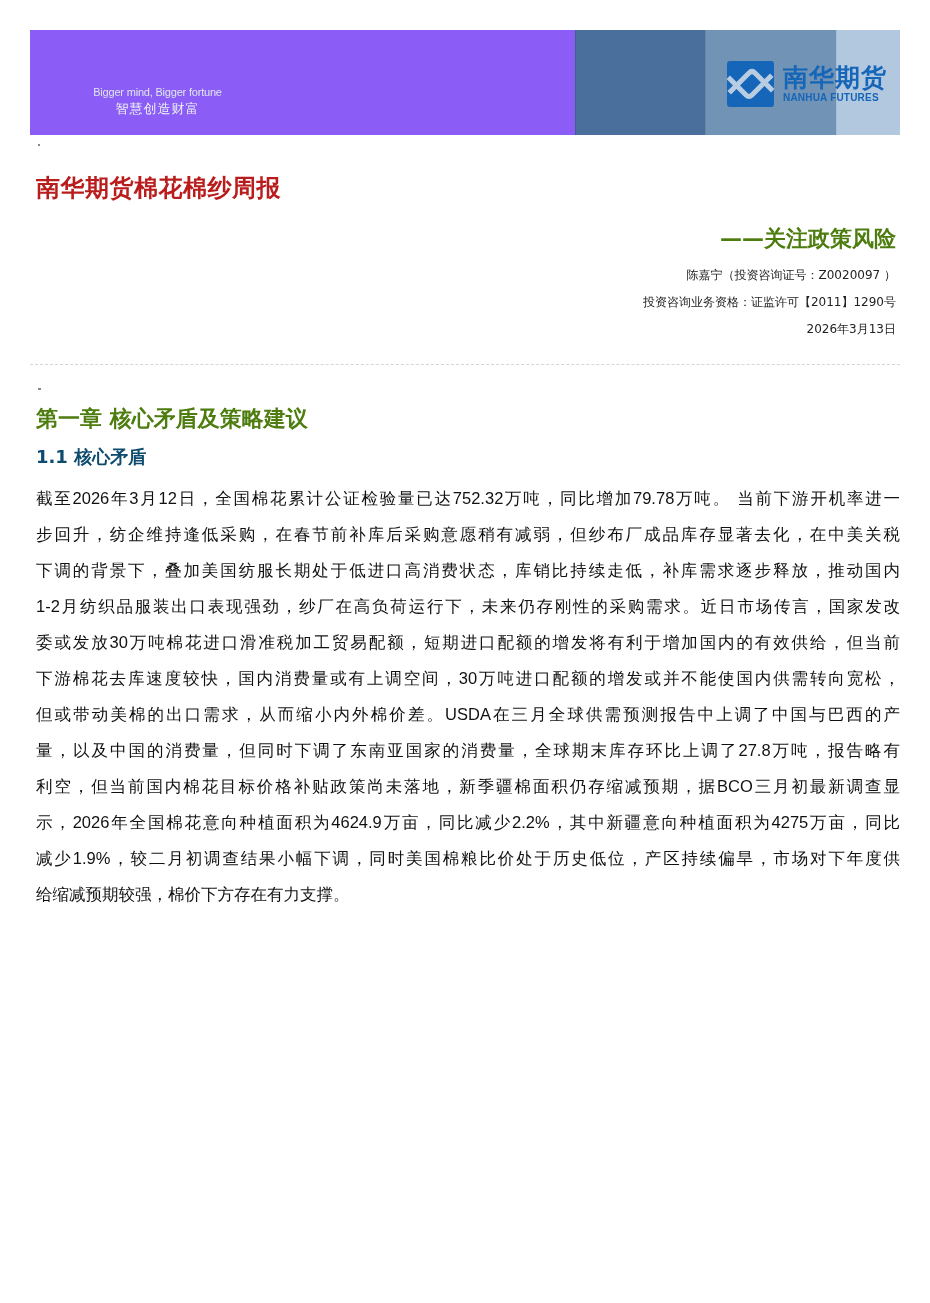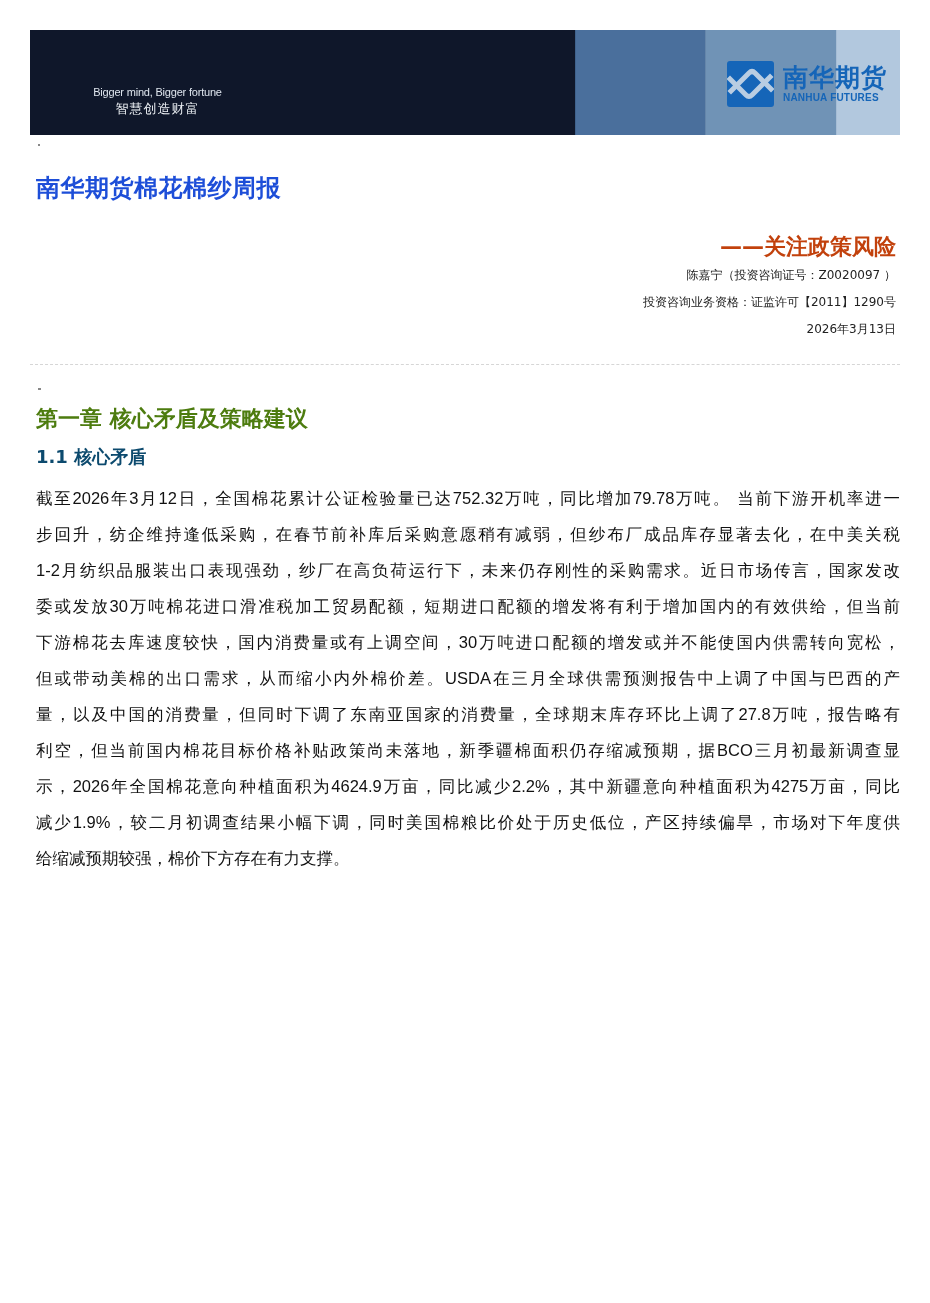--- a/index.html
+++ b/index.html
@@ -1,39 +1,39 @@
 <!DOCTYPE html>
 <html><head>
   <meta charset="utf-8">
   <style>
     * { margin: 0; padding: 0; box-sizing: border-box; }
     html, body { width: 930px; height: 1303px; background: #ffffff; overflow: hidden; }
     body { position: relative; font-family: "DejaVu Sans", "Liberation Sans", sans-serif; color: #111; }
 
     .banner { position: absolute; left: 30px; top: 30px; width: 870px; height: 105px; display: flex; }
-    .seg-dark { width: 545px; height: 100%; background: #0f172a; position: relative; }
+    .seg-dark { width: 545px; height: 100%; background: #8b5cf6; position: relative; }
     .seg-mid { width: 130px; height: 100%; background: #4a6f9c; border-left: 1px solid #3f628c; }
     .seg-light { width: 131px; height: 100%; background: #7093b6; border-left: 1px solid #6586aa; }
     .seg-pale { width: 64px; height: 100%; background: #b2c8de; border-left: 1px solid #a6bdd5; }
 
     .slogan { position: absolute; left: 0; top: 56px; width: 255px; text-align: center; color: #dfe6ee; }
     .slogan-en { font-family: "Liberation Sans", sans-serif; font-size: 11px; letter-spacing: -0.2px; display: block; }
     .slogan-cn { font-size: 13px; display: block; margin-top: 2px; letter-spacing: 1px; color: #eef2f6; }
 
     .logo { position: absolute; left: 697px; top: 31px; height: 46px; display: flex; align-items: center; }
     .logo-mark { width: 47px; height: 46px; background: #1565b8; border-radius: 3px; position: relative; overflow: hidden; }
     .logo-mark svg { position: absolute; left: 0; top: 0; }
     .logo-text { margin-left: 9px; display: flex; flex-direction: column; justify-content: center; }
     .logo-cn { font-size: 25px; font-weight: bold; color: #1565b8; letter-spacing: 1px; line-height: 28px; }
     .logo-en { font-family: "Liberation Sans", sans-serif; font-size: 10px; font-weight: bold; color: #1565b8; letter-spacing: 0.2px; line-height: 12px; }
 
     .dot-mark { position: absolute; width: 2px; height: 2px; background: #888; }
 
-    .report-title { position: absolute; left: 36px; top: 172px; font-size: 24px; font-weight: bold; color: #1d4ed8; letter-spacing: 0.5px; }
-    .report-subtitle { position: absolute; right: 34px; top: 232px; font-size: 22px; font-weight: bold; color: #c2410c; }
+    .report-title { position: absolute; left: 36px; top: 172px; font-size: 24px; font-weight: bold; color: #b91c1c; letter-spacing: 0.5px; }
+    .report-subtitle { position: absolute; right: 34px; top: 224px; font-size: 22px; font-weight: bold; color: #4d7c0f; }
     .meta { position: absolute; right: 34px; font-size: 12px; color: #222; text-align: right; }
     .meta-author { top: 267px; }
     .meta-license { top: 294px; }
     .meta-date { top: 321px; margin-left: 48px; }
 
     .sep-line { position: absolute; left: 30px; top: 364px; width: 870px; border-top: 1px dashed #d6d6d6; }
 
     .chapter-title { position: absolute; left: 36px; top: 404px; font-size: 22px; font-weight: bold; color: #4d7c0f; }
     .section-title { position: absolute; left: 36px; top: 445px; font-size: 18px; font-weight: bold; color: #0c4a6e; }
 
@@ -80,20 +80,21 @@
 <div class="sep-line"></div>
 
 <div class="dot-mark" style="left:38px; top:388px; width:3px;"></div>
 
 <h2 class="chapter-title">第一章 核心矛盾及策略建议</h2>
 <h3 class="section-title">1.1 核心矛盾</h3>
 
 <div class="body-text">
   <span class="body-line justify">截至2026年3月12日，全国棉花累计公证检验量已达752.32万吨，同比增加79.78万吨。 当前下游开机率进一</span>
   <span class="body-line justify">步回升，纺企维持逢低采购，在春节前补库后采购意愿稍有减弱，但纱布厂成品库存显著去化，在中美关税</span>
+  <span class="body-line justify">下调的背景下，叠加美国纺服长期处于低进口高消费状态，库销比持续走低，补库需求逐步释放，推动国内</span>
   <span class="body-line justify">1-2月纺织品服装出口表现强劲，纱厂在高负荷运行下，未来仍存刚性的采购需求。近日市场传言，国家发改</span>
   <span class="body-line justify">委或发放30万吨棉花进口滑准税加工贸易配额，短期进口配额的增发将有利于增加国内的有效供给，但当前</span>
   <span class="body-line justify">下游棉花去库速度较快，国内消费量或有上调空间，30万吨进口配额的增发或并不能使国内供需转向宽松，</span>
   <span class="body-line justify">但或带动美棉的出口需求，从而缩小内外棉价差。USDA在三月全球供需预测报告中上调了中国与巴西的产</span>
   <span class="body-line justify">量，以及中国的消费量，但同时下调了东南亚国家的消费量，全球期末库存环比上调了27.8万吨，报告略有</span>
   <span class="body-line justify">利空，但当前国内棉花目标价格补贴政策尚未落地，新季疆棉面积仍存缩减预期，据BCO三月初最新调查显</span>
   <span class="body-line justify">示，2026年全国棉花意向种植面积为4624.9万亩，同比减少2.2%，其中新疆意向种植面积为4275万亩，同比</span>
   <span class="body-line justify">减少1.9%，较二月初调查结果小幅下调，同时美国棉粮比价处于历史低位，产区持续偏旱，市场对下年度供</span>
   <span class="body-line">给缩减预期较强，棉价下方存在有力支撑。</span>
 </div>

